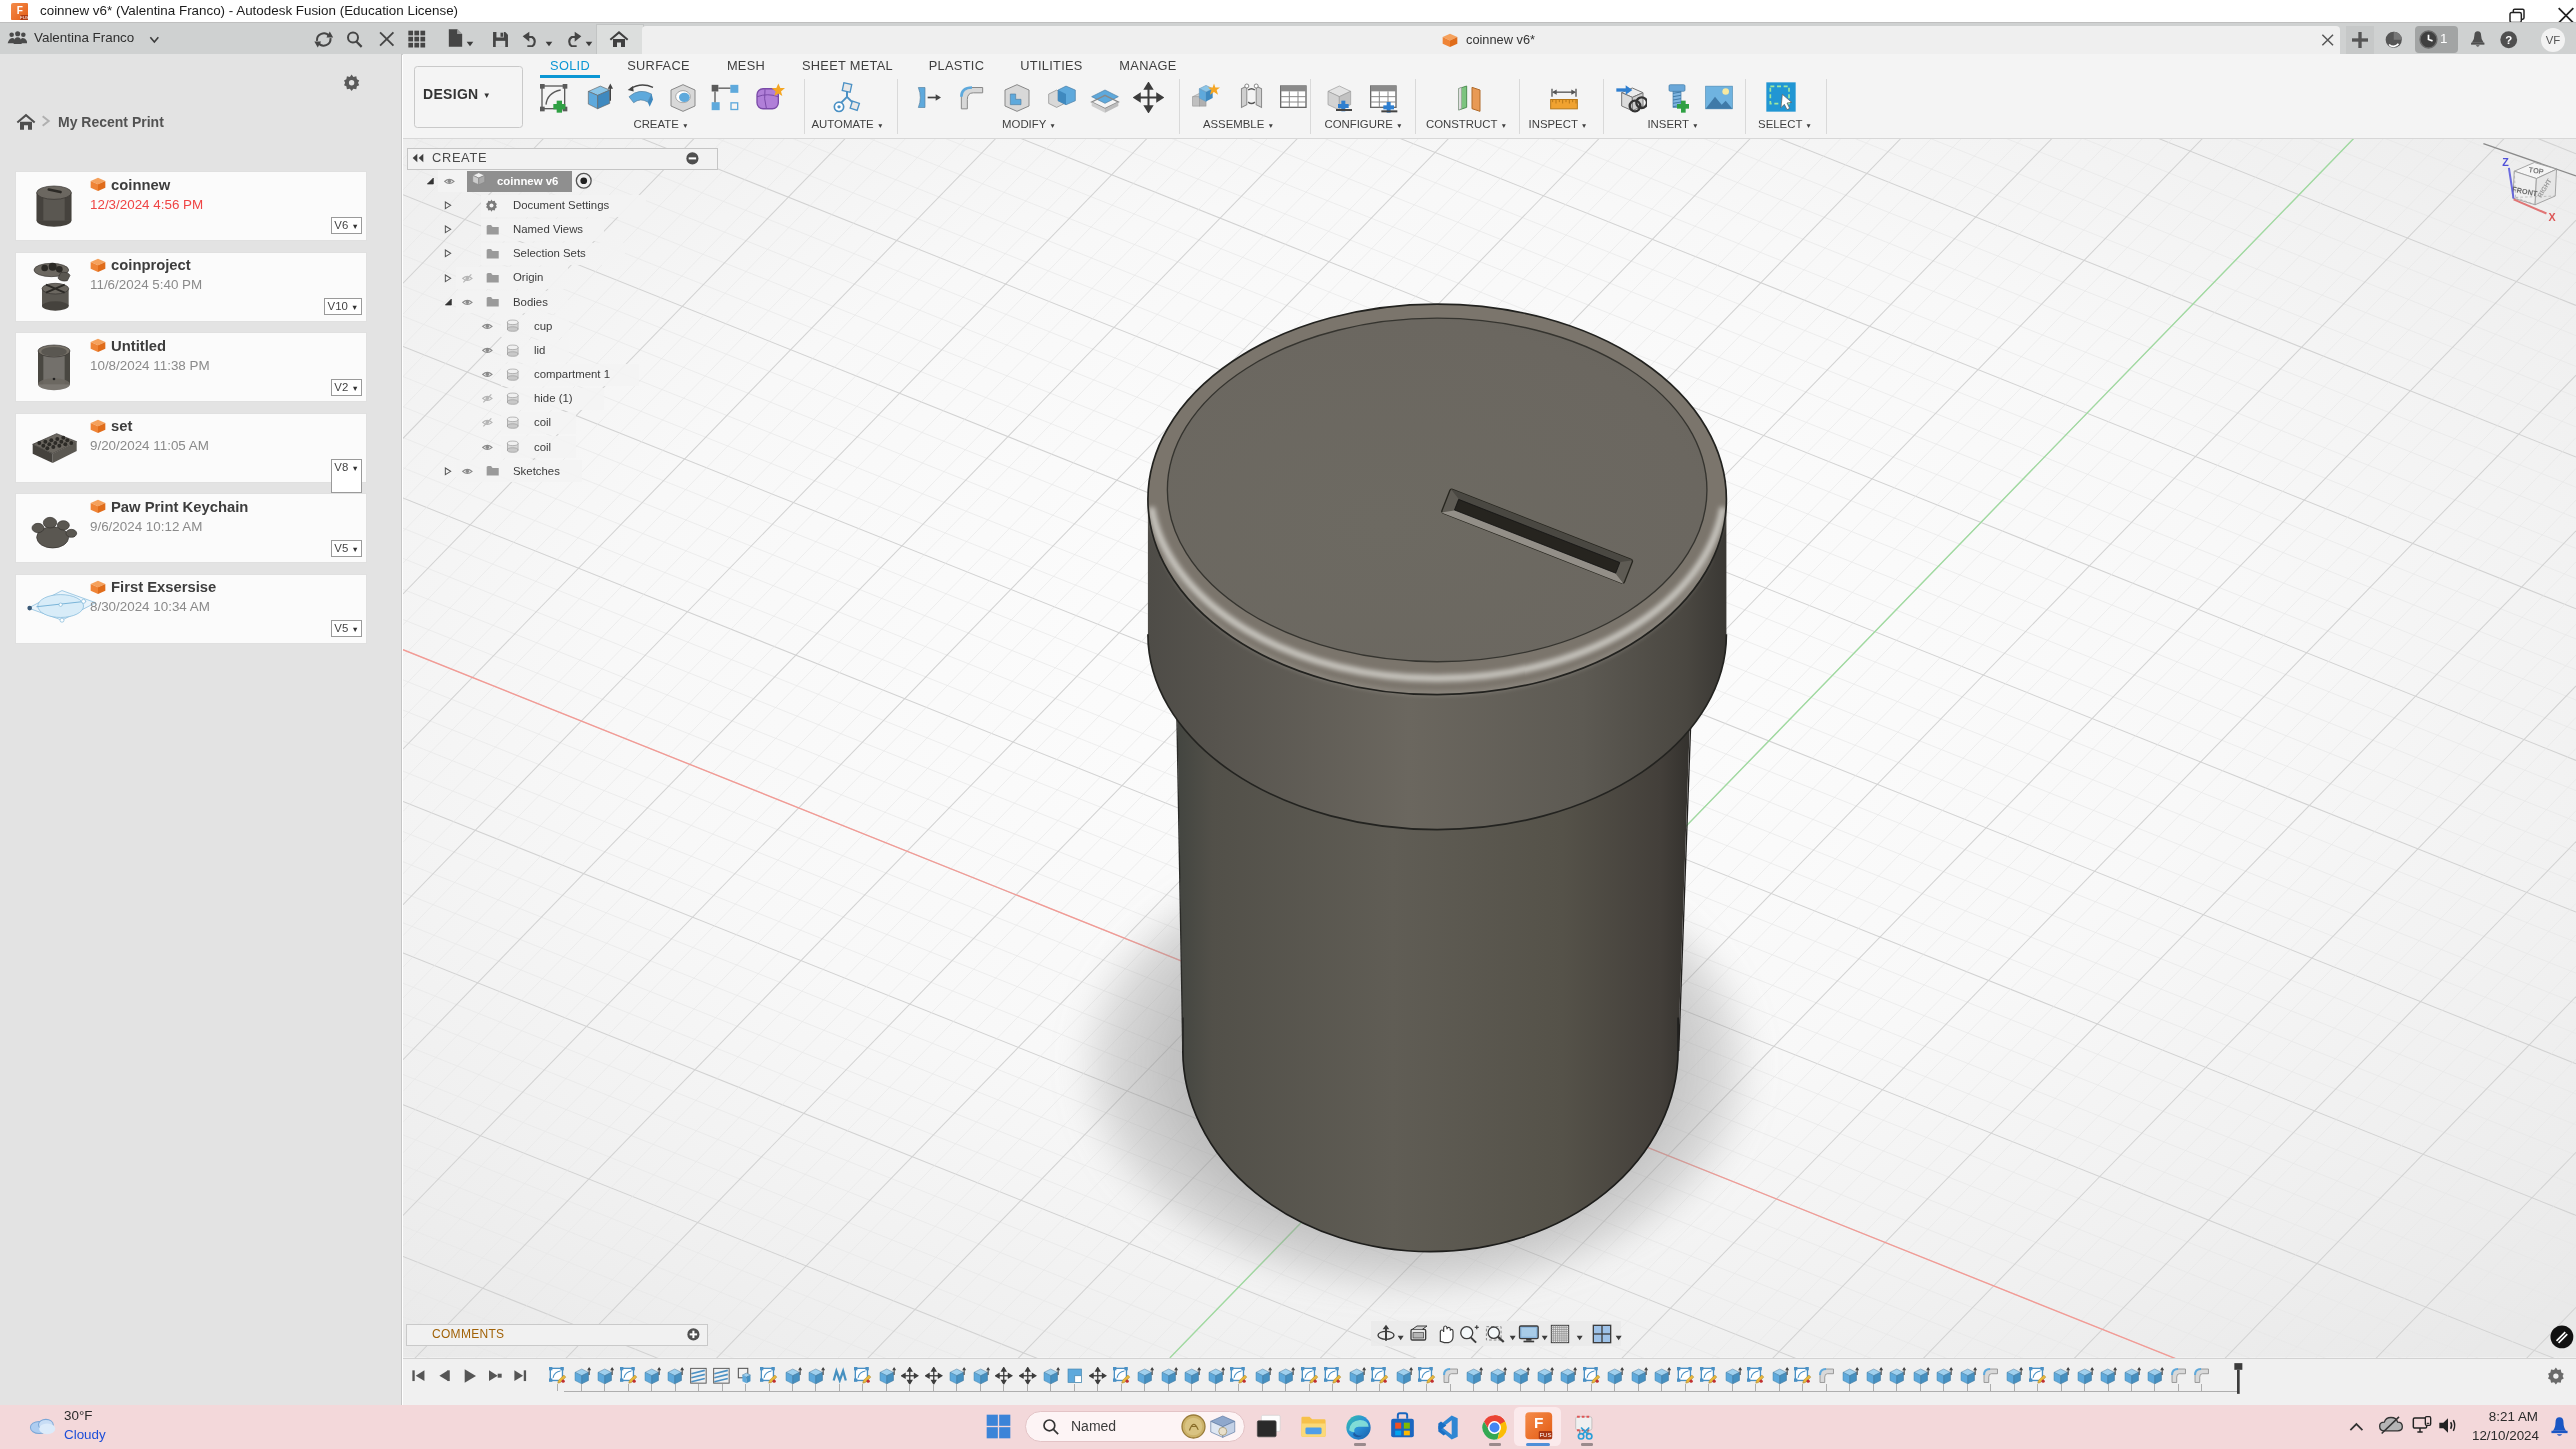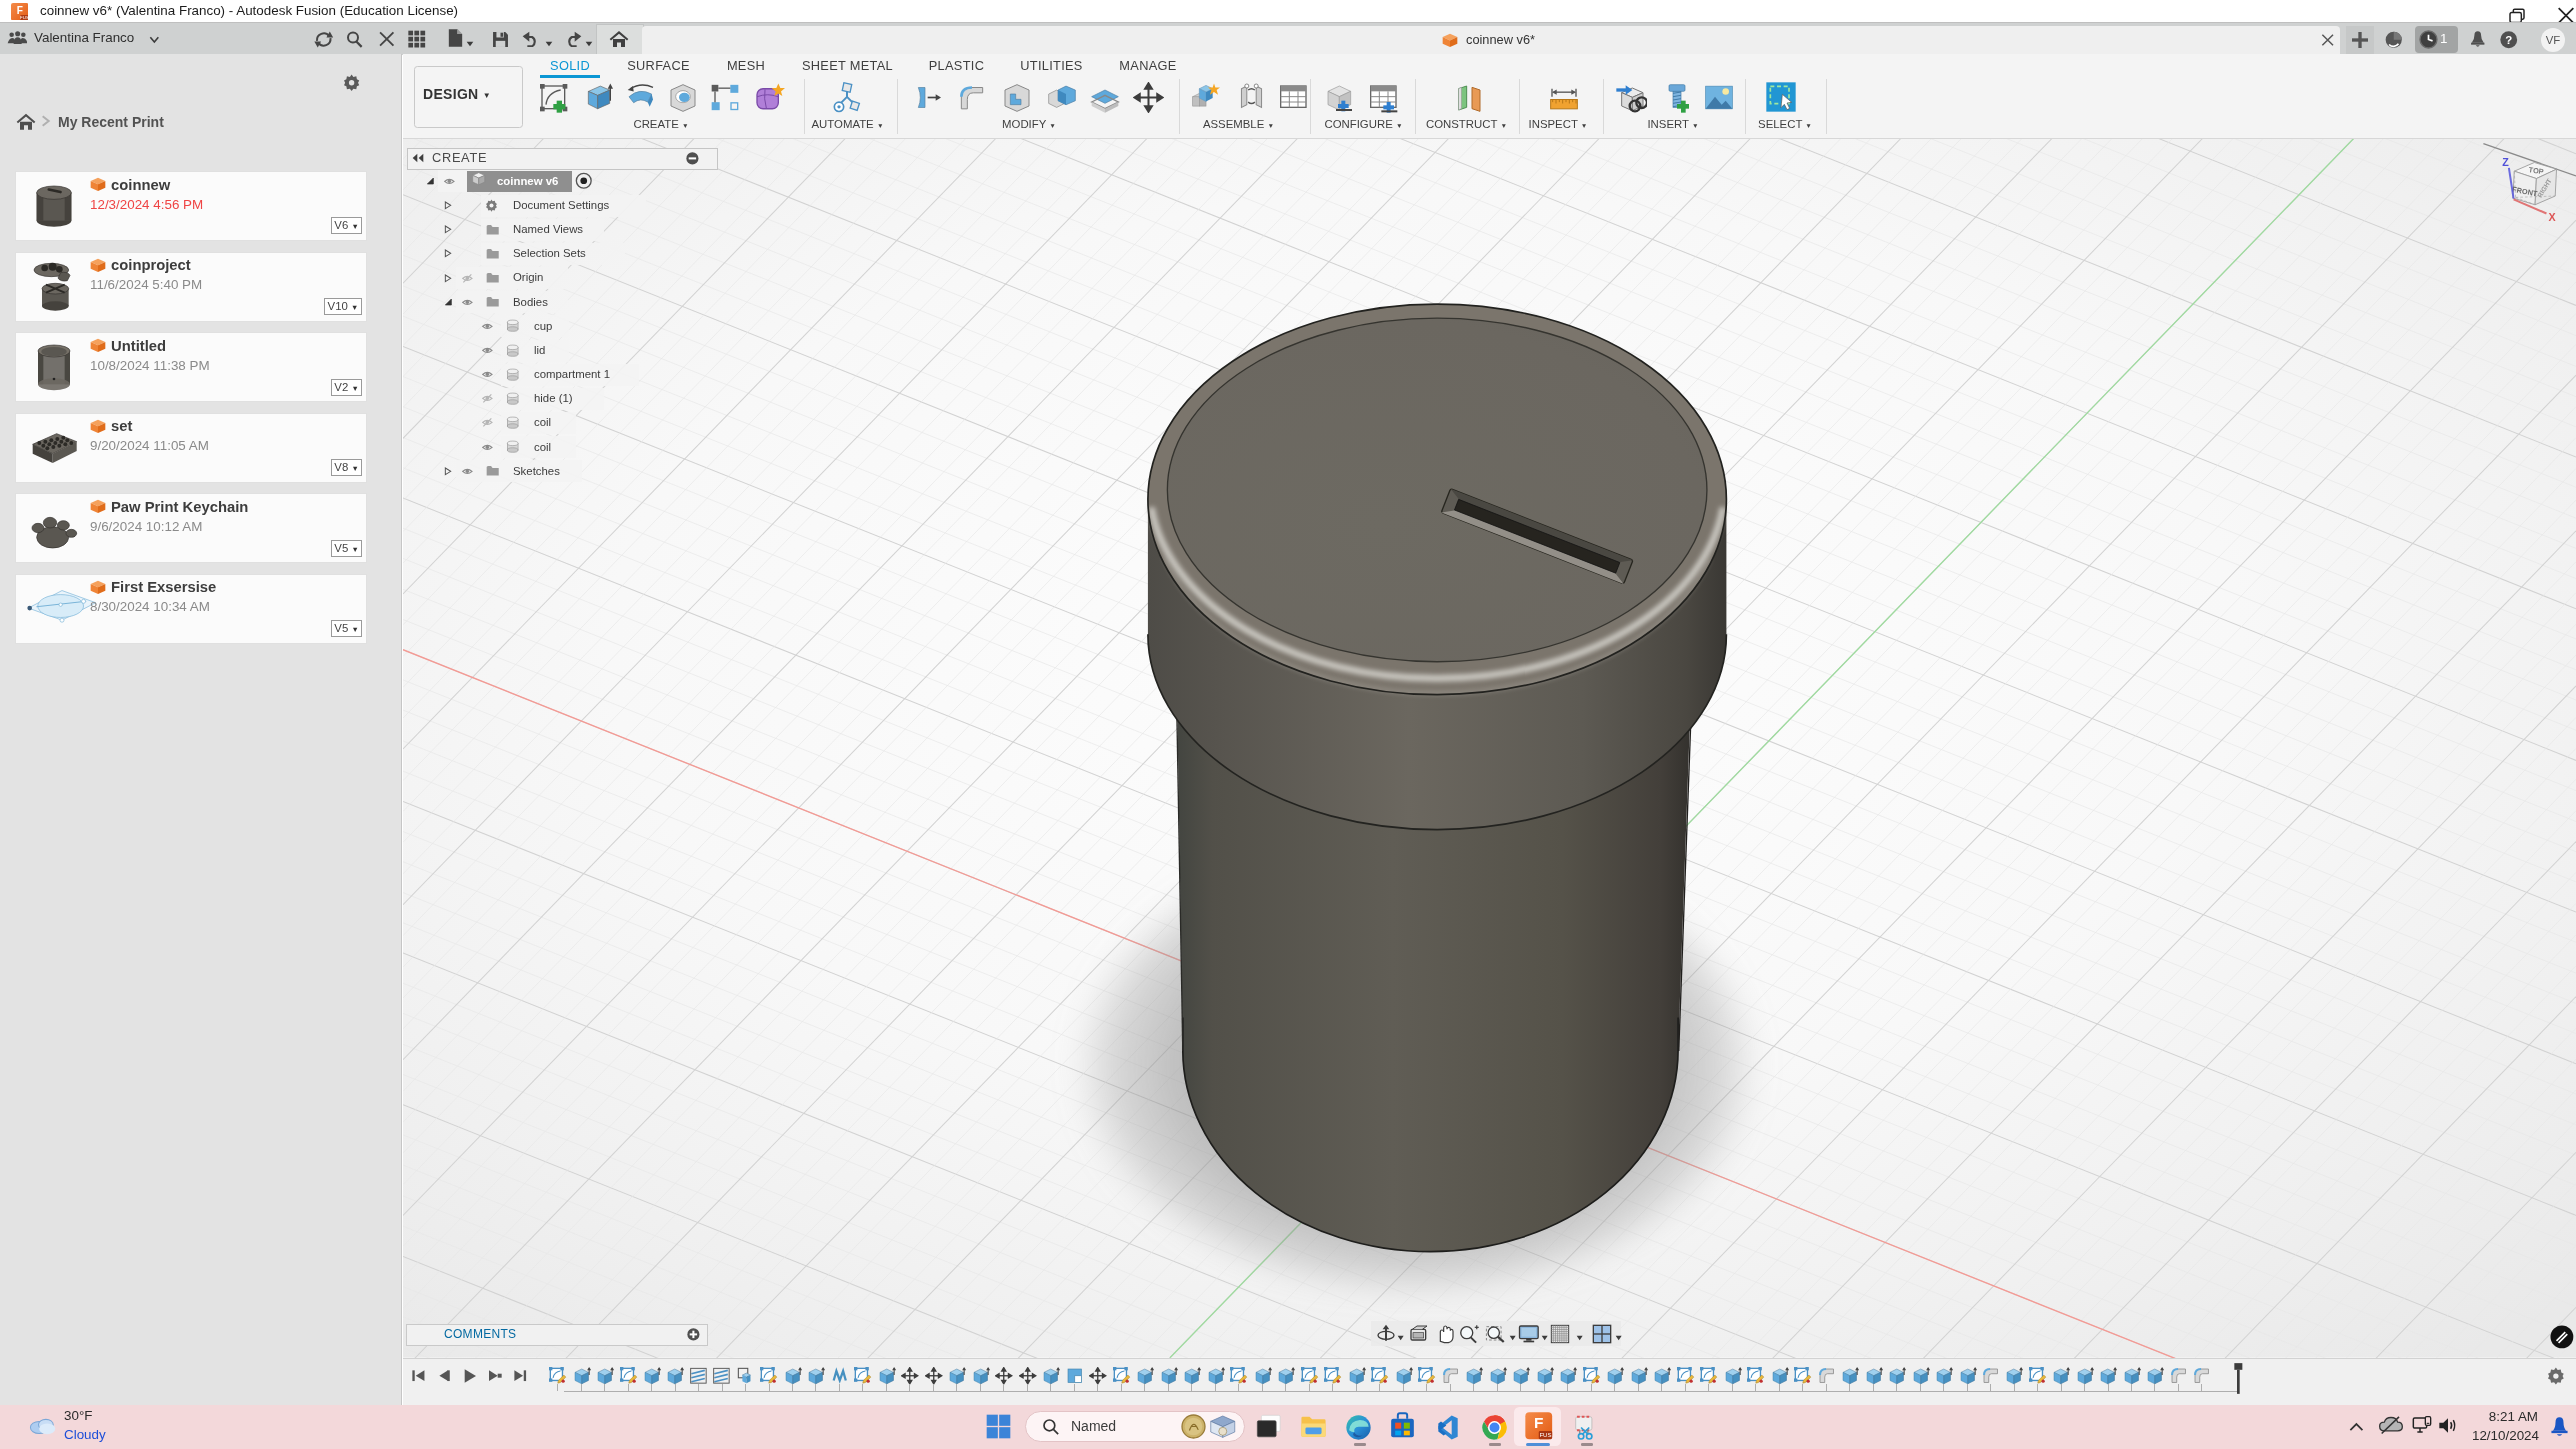--- a/index.html
+++ b/index.html
@@ -497,21 +497,21 @@
       <circle cx="57" cy="38" r="3" fill="#2c2a26"></circle>
       <circle cx="66" cy="36" r="3" fill="#2c2a26"></circle>
     </svg></div>
 <div style="position:absolute;left:90px;top:419px;width:16px;height:16px;"><svg width="16" height="16" viewBox="0 0 24 24" style="">
       <polygon points="12,1 23,6 12,11 1,6" fill="#f5a15c"></polygon>
       <polygon points="1,6 12,11 12,21 1,16" fill="#ef8436"></polygon>
       <polygon points="12,11 23,6 23,16 12,21" fill="#e06c1a"></polygon>
     </svg></div>
 <div style="position:absolute;left:111px;top:418px;width:221px;height:17.5px;font-size:14.8px;font-weight:bold;color:#3d3d3d;">set</div>
 <div style="position:absolute;left:90px;top:438px;width:221px;height:16px;font-size:13.4px;color:#8a8a8a;">9/20/2024 11:05 AM</div>
-<div style="position:absolute;left:331px;top:459px;width:31px;height:17px;background:#fff;border:0.7px solid #9a9a9a;box-sizing:border-box;font-size:11.4px;color:#444;text-align:center;line-height:15.4px;white-space:nowrap;">V8 <span style="font-size:7.4px;color:#333;">▼</span></div>
+<div style="position:absolute;left:331px;top:459px;width:31px;height:34px;background:#fff;border:0.7px solid #9a9a9a;box-sizing:border-box;font-size:11.4px;color:#444;text-align:center;line-height:15.4px;white-space:nowrap;">V8 <span style="font-size:7.4px;color:#333;">▼</span></div>
 <div style="position:absolute;left:14.8px;top:493px;width:352px;height:70px;background:#fbfbfb;border:0.7px solid #e0e0e0;box-sizing:border-box;"></div>
 <div style="position:absolute;left:27px;top:500px;width:54px;height:56px;"><svg width="54" height="56" viewBox="0 0 80 84" style="">
       <ellipse cx="38" cy="56" rx="24" ry="16" fill="#5a5751" stroke="#33312d"></ellipse>
       <ellipse cx="16" cy="42" rx="9" ry="7" fill="#5a5751" stroke="#33312d"></ellipse>
       <ellipse cx="34" cy="34" rx="10" ry="8" fill="#5a5751" stroke="#33312d"></ellipse>
       <ellipse cx="54" cy="38" rx="9" ry="7" fill="#5a5751" stroke="#33312d"></ellipse>
       <ellipse cx="66" cy="50" rx="8" ry="6" fill="#5a5751" stroke="#33312d"></ellipse>
     </svg></div>
 <div style="position:absolute;left:90px;top:499px;width:16px;height:16px;"><svg width="16" height="16" viewBox="0 0 24 24" style="">
       <polygon points="12,1 23,6 12,11 1,6" fill="#f5a15c"></polygon>
@@ -907,21 +907,21 @@
 <div style="position:absolute;left:462px;top:466px;width:10.7px;height:10.7px;"><svg width="10.7" height="10.7" viewBox="0 0 16 16" style="">
       <path d="M1,8 Q8,2 15,8 Q8,14 1,8 Z" fill="none" stroke="#8a8a8a" stroke-width="1.8"></path>
       <circle cx="8" cy="8" r="2.6" fill="#8a8a8a"></circle>
     </svg></div>
 <div style="position:absolute;left:486px;top:464px;width:13.4px;height:13.4px;"><svg width="13.4" height="13.4" viewBox="0 0 20 20" style="">
       <path d="M1,4 L8,4 L10,6 L19,6 L19,17 L1,17 Z" fill="#9a9a9a"></path>
       <rect x="2" y="3" width="6" height="2" fill="#9a9a9a"></rect>
     </svg></div>
 <div style="position:absolute;left:513px;top:464px;width:70px;height:14.8px;font-size:11.4px;color:#3c3c3c;line-height:14.8px;">Sketches</div>
 <div style="position:absolute;left:406px;top:1324px;width:302px;height:22px;background:#f1f1f1;border:0.7px solid #c9c9c9;box-sizing:border-box;"></div>
-<div style="position:absolute;left:444px;top:1327px;width:94px;height:14.8px;font-size:12px;color:#0369a1;letter-spacing:0.3px;">COMMENTS</div>
+<div style="position:absolute;left:432px;top:1327px;width:94px;height:14.8px;font-size:12px;color:#a16207;letter-spacing:0.3px;">COMMENTS</div>
 <div style="position:absolute;left:687px;top:1328px;width:12.8px;height:12.8px;"><svg width="12.8" height="12.8" viewBox="0 0 19 19" style="">
       <circle cx="9.5" cy="9.5" r="9" fill="#4f4f4f"></circle>
       <rect x="4" y="8" width="11" height="3" fill="#fff"></rect>
       <rect x="8" y="4" width="3" height="11" fill="#fff"></rect>
     </svg></div>
 <div style="position:absolute;left:1371px;top:1321px;width:250px;height:25px;background:rgba(234,234,234,0.95);"></div>
 <div style="position:absolute;left:1376px;top:1324px;width:23px;height:20px;"><svg width="20" height="20" viewBox="0 0 30 30" style="">
       <ellipse cx="15" cy="17" rx="12" ry="6" fill="none" stroke="#3c3c3c" stroke-width="2"></ellipse>
       <line x1="15" y1="25" x2="15" y2="5" stroke="#3c3c3c" stroke-width="3"></line>
       <polygon points="15,1 10,8 20,8" fill="#3c3c3c"></polygon>

